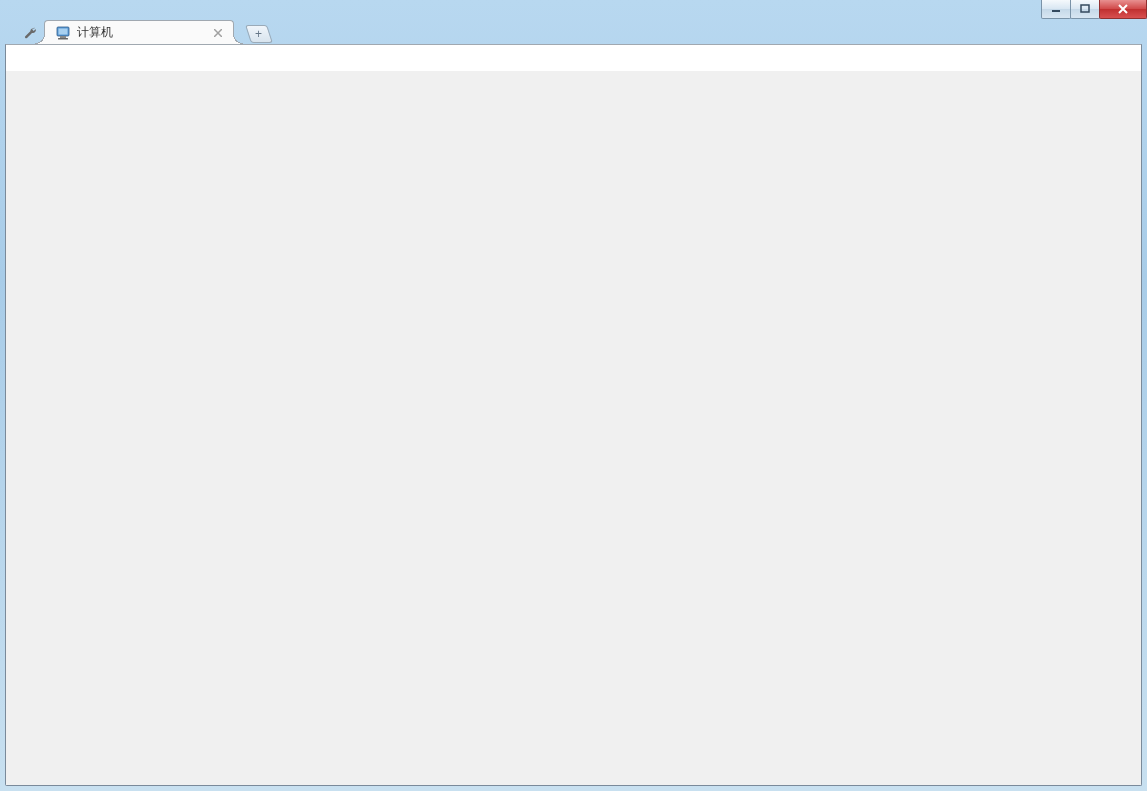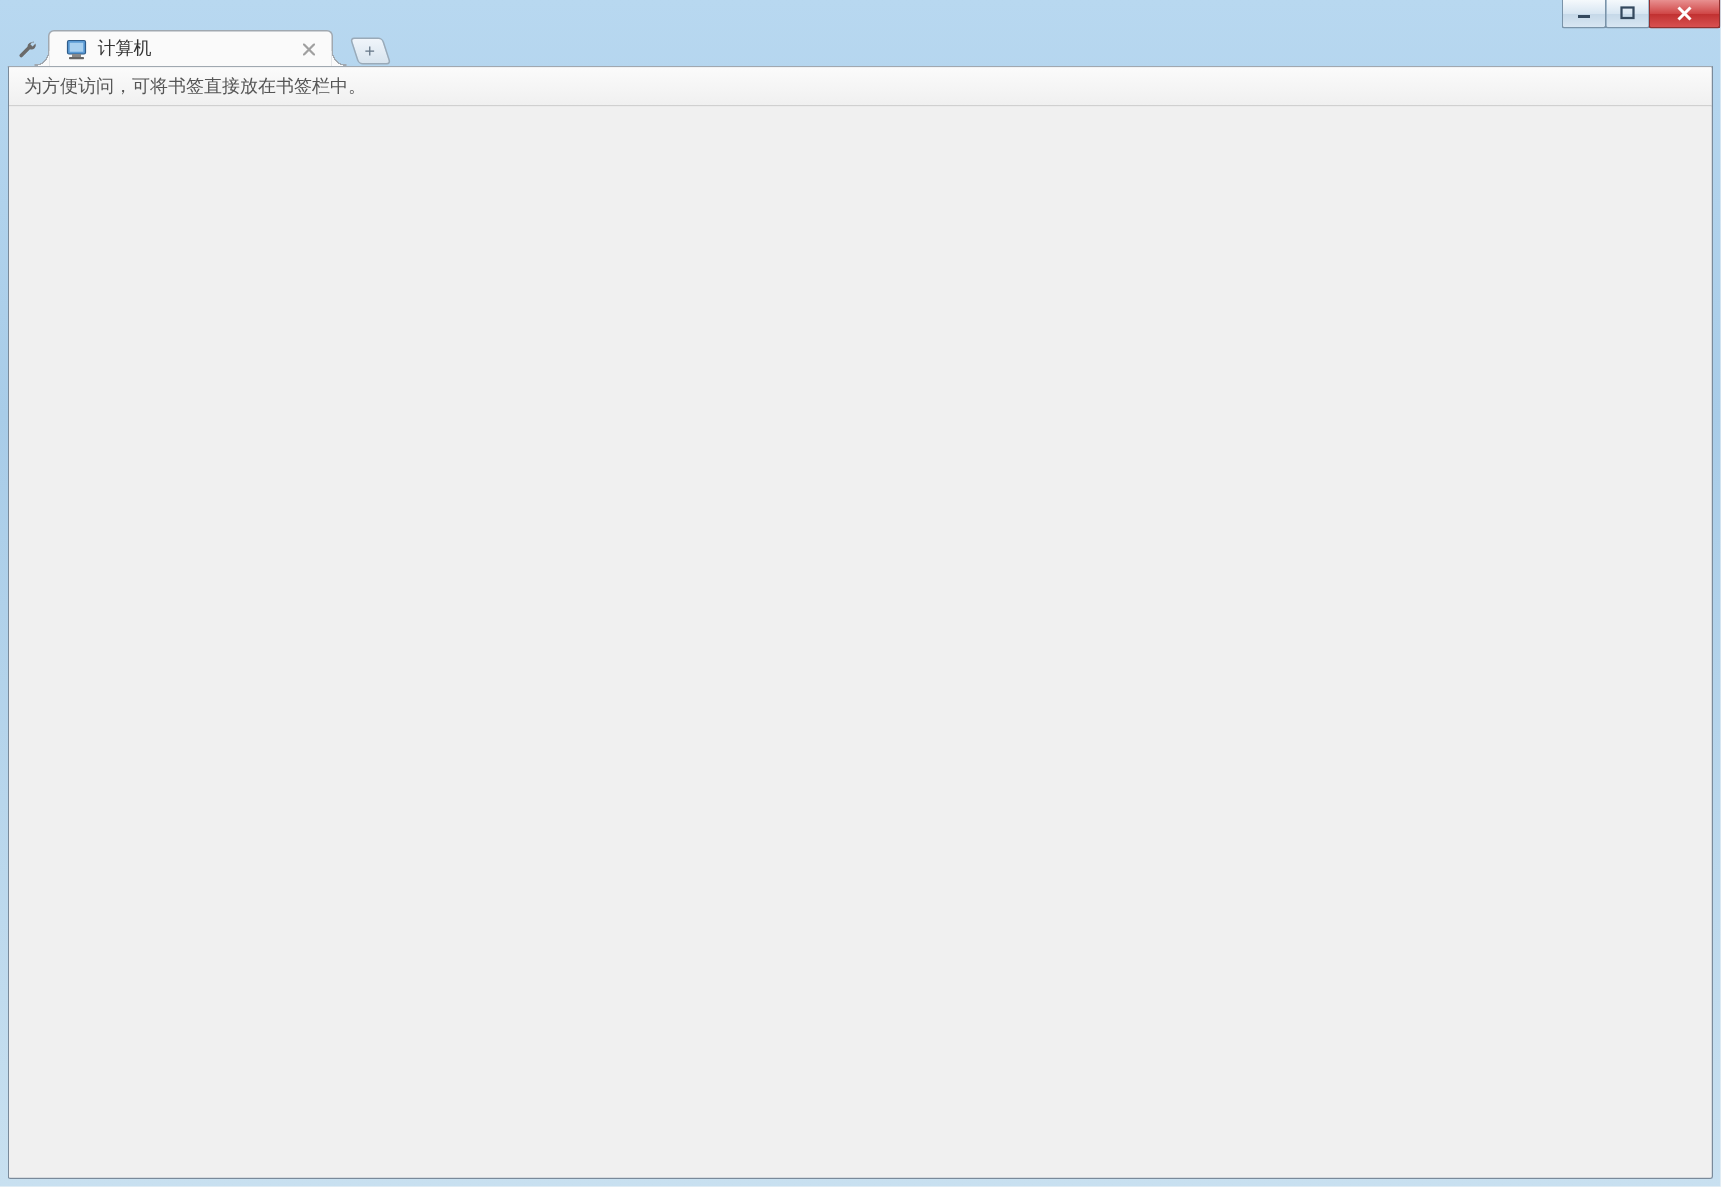--- a/index.html
+++ b/index.html
@@ -49,20 +49,21 @@
       width: 12px;
       height: 10px;
     }
     .tab-strip {
       height: 26px;
       display: flex;
       align-items: flex-end;
       padding-left: 8px;
       position: relative;
       margin-top: -2px;
+      margin-left: 12px;
     }
     .wrench-icon {
       width: 20px;
       height: 20px;
       display: flex;
       align-items: center;
       justify-content: center;
       margin-right: 4px;
       margin-bottom: 2px;
       cursor: pointer;
@@ -217,17 +218,14 @@
         <path d="M0 0 L8 8 M8 0 L0 8" stroke="#a0a0a0" stroke-width="1.5"></path>
       </svg>
     </span>
   </div>
   <div class="new-tab-btn">
     <span>+</span>
   </div>
 </div>
 
 <div class="browser-frame">
-  <div class="bookmarks-bar">
-    <span>为方便访问，可将书签直接放在书签栏中。</span>
-  </div>
   <div class="content-area"></div>
 </div>
 
 </body></html>

